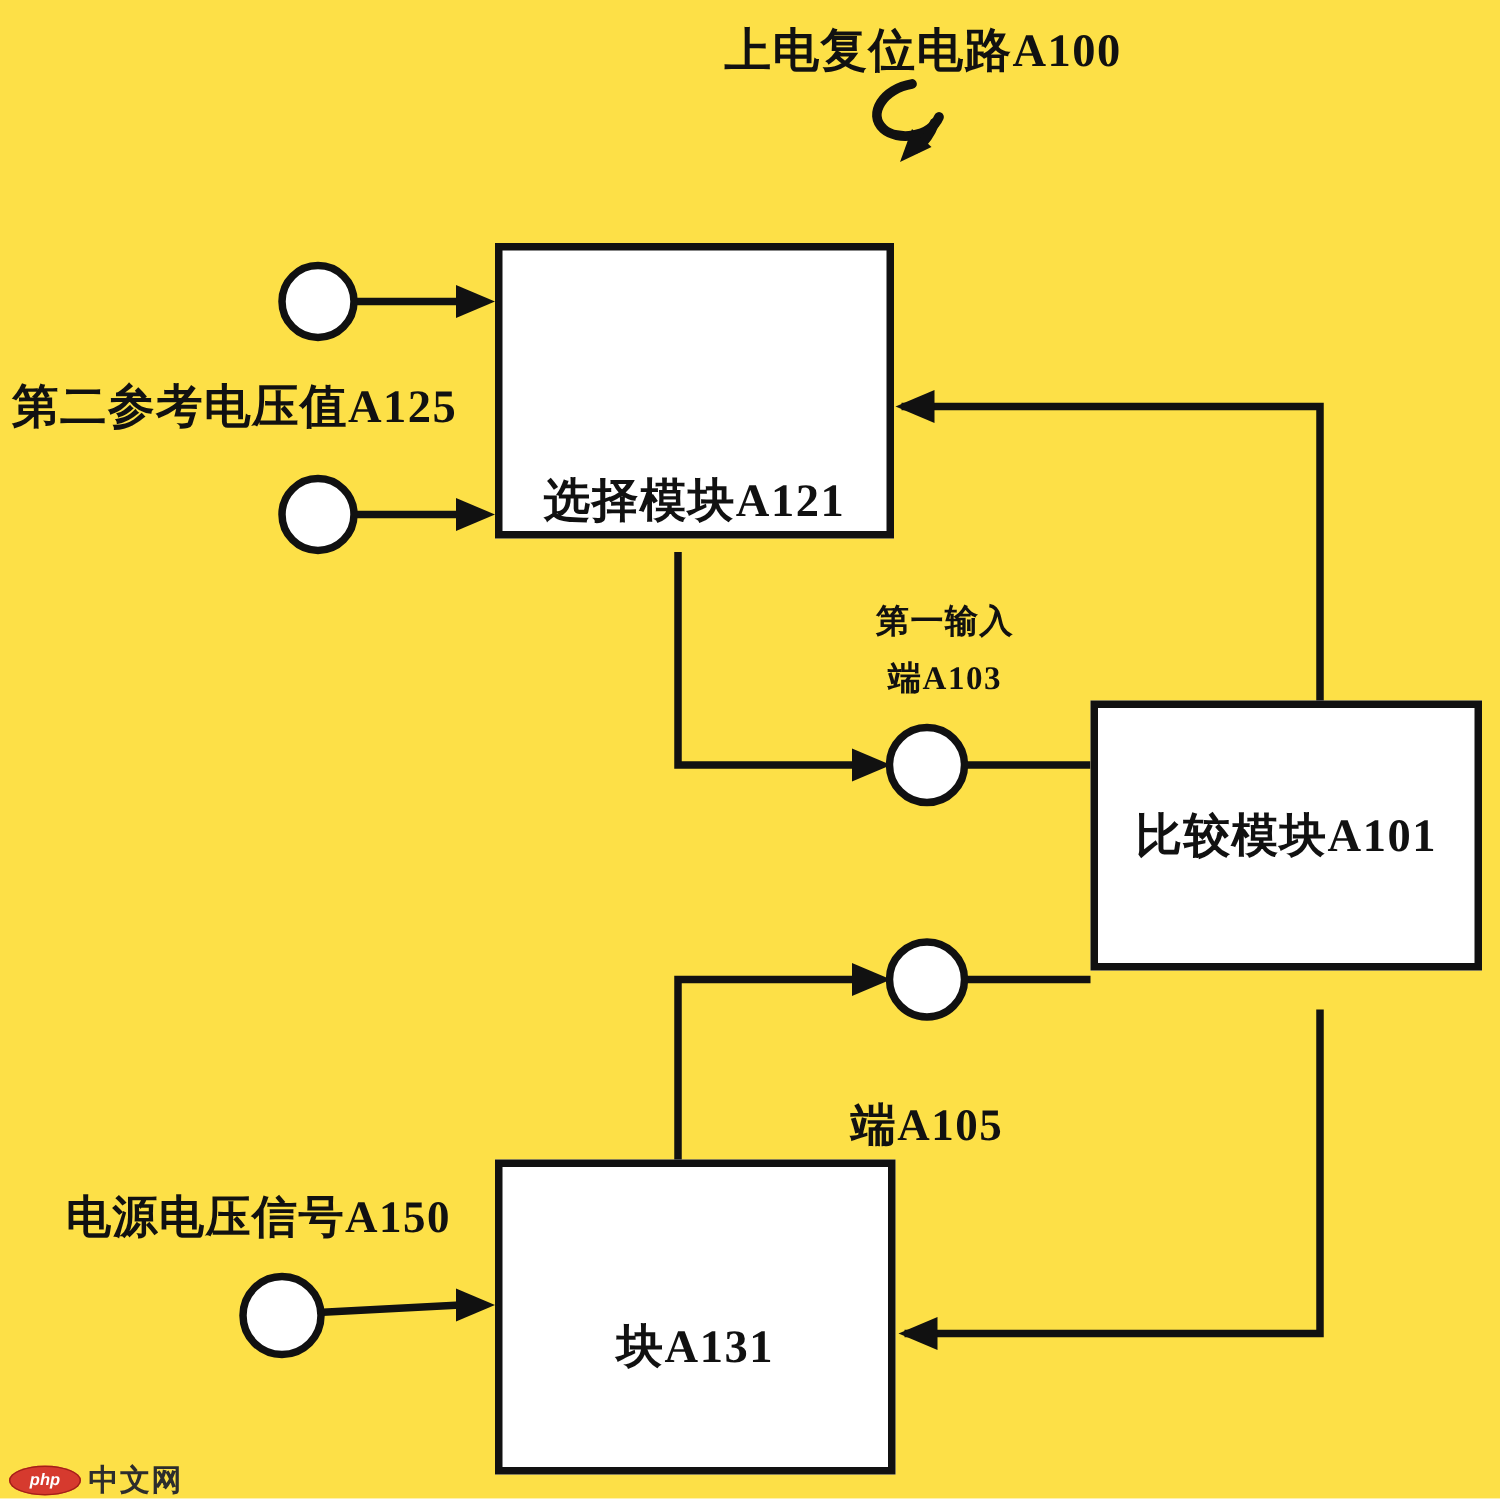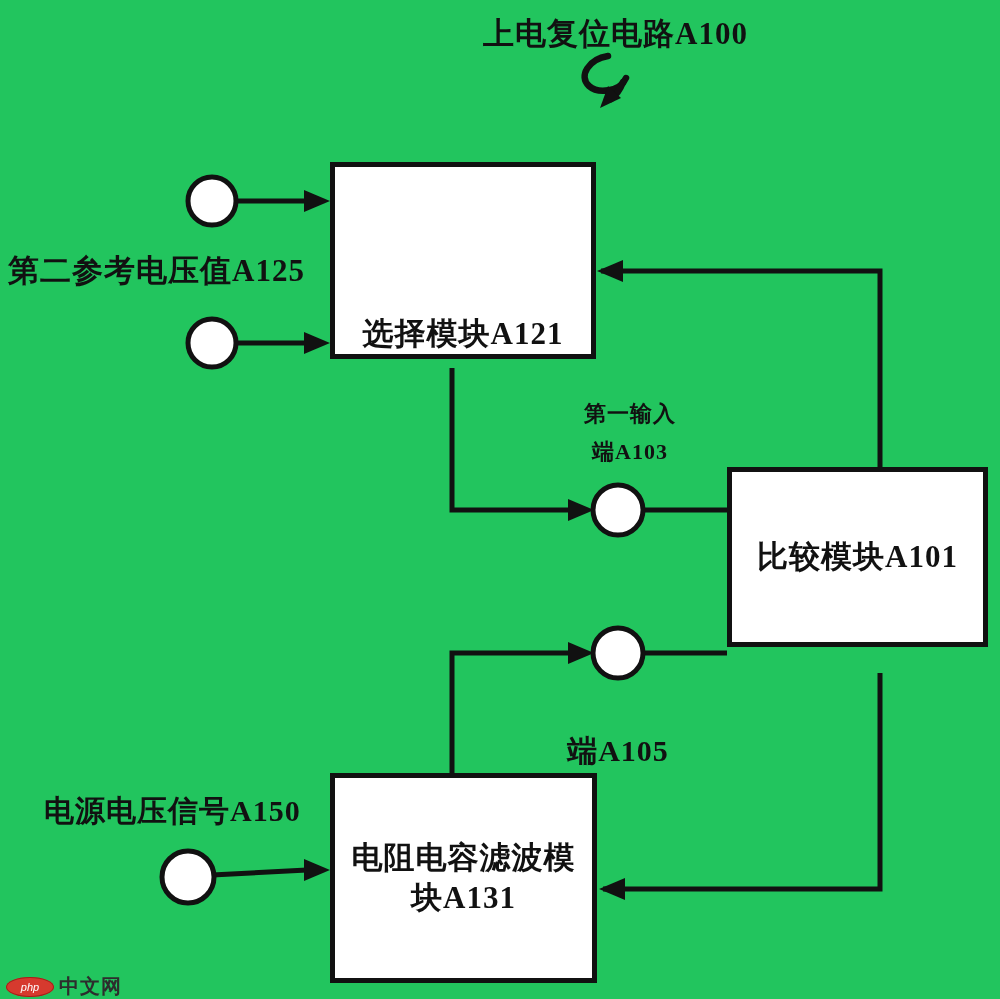--- a/index.html
+++ b/index.html
@@ -1,20 +1,20 @@
 <!DOCTYPE html>
 <html><head>
 <meta charset="utf-8">
 <style>
   html, body { margin: 0; padding: 0; background: #ffffff; }
   .canvas {
     position: relative;
     width: 1000px;
     height: 999px;
-    background: #22c55e;
+    background: #fde047;
     font-family: "Liberation Serif", serif;
     color: #111111;
     overflow: hidden;
   }
   .wires {
     position: absolute;
     left: 0; top: 0;
     width: 1000px; height: 999px;
   }
   .label {
@@ -62,21 +62,21 @@
     align-items: center;
     gap: 5px;
     font-family: "Liberation Sans", sans-serif;
   }
   .wm-badge {
     width: 48px; height: 20px;
     border-radius: 50%;
     background: #d63a2e;
     color: #ffffff;
     font-size: 11px;
-    font-weight: normal;
+    font-weight: bold;
     font-style: italic;
     display: flex;
     align-items: center;
     justify-content: center;
     box-shadow: inset 0 0 0 1px #a32019;
   }
   .wm-text {
     font-size: 20px;
     font-weight: bold;
     color: #2d2d2d;
@@ -158,21 +158,21 @@
   <div class="box" id="box-select">
     <span>选择模块A121</span>
   </div>
 
   <div class="box" id="box-compare">
     <span>比较模块A101</span>
   </div>
 
   <div class="box" id="box-rc">
     <span>
-      <span>电阻电容滤波模</span><br>
+      <br>
       <span>块A131</span>
     </span>
   </div>
 
   <div class="watermark">
     <span class="wm-badge">php</span>
     <span class="wm-text">中文网</span>
   </div>
 
 </div>

